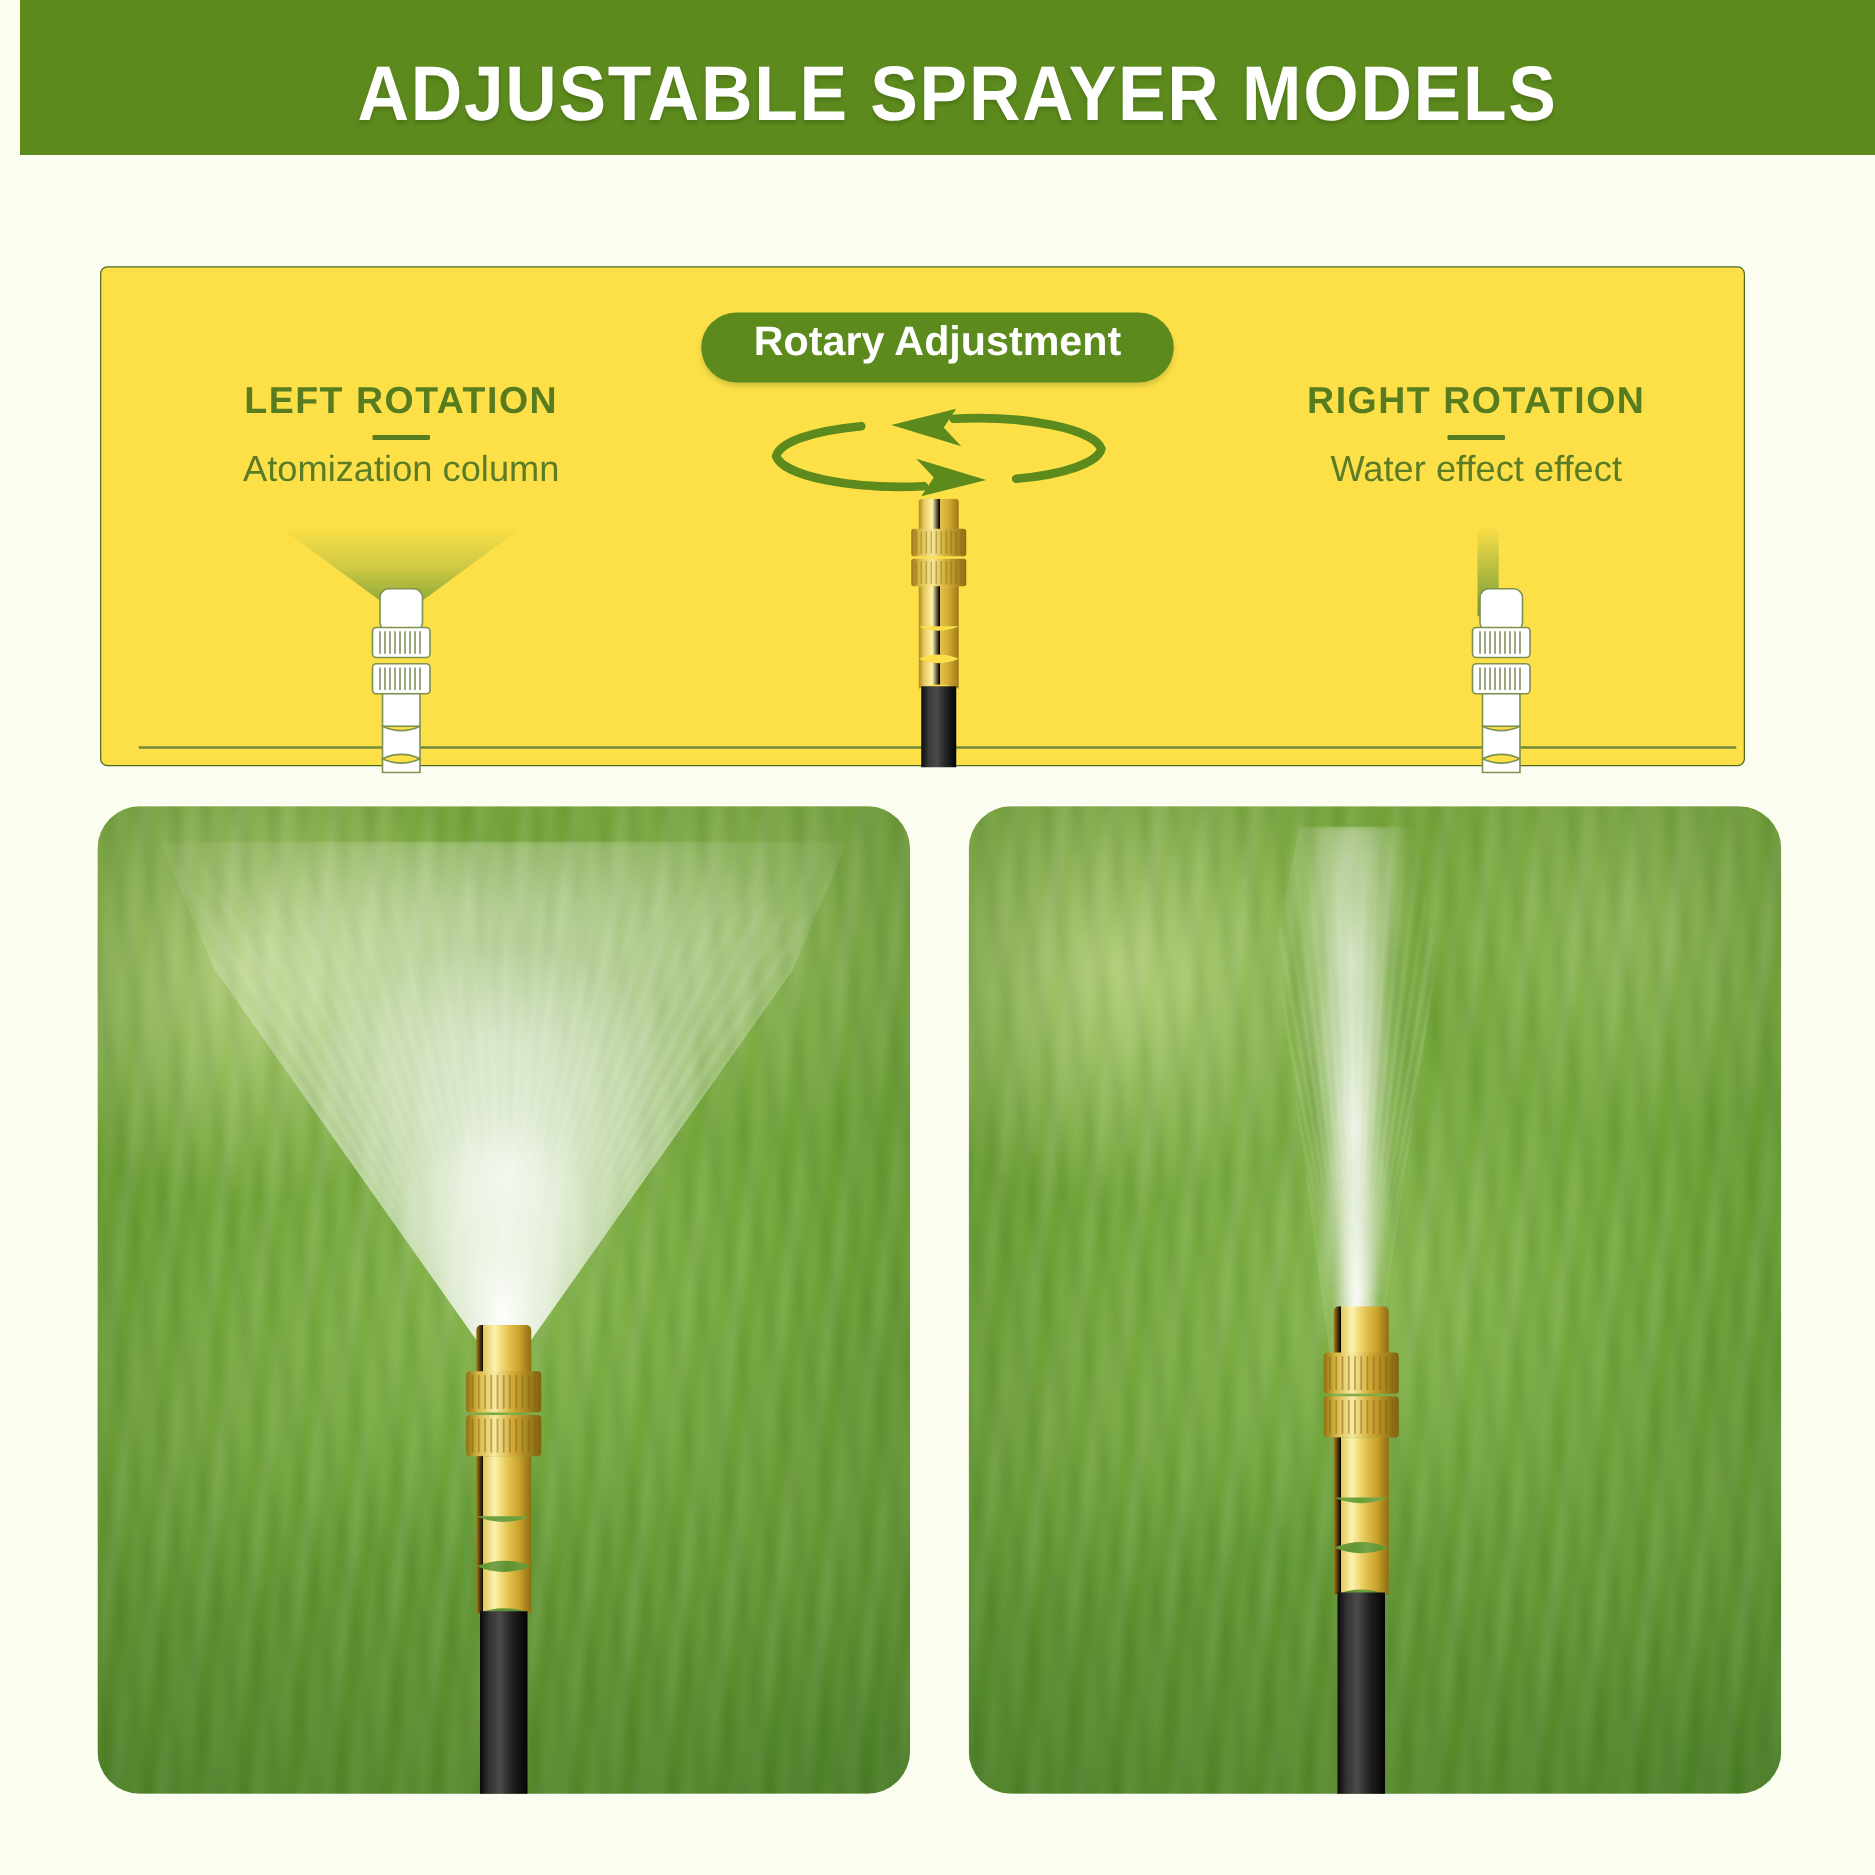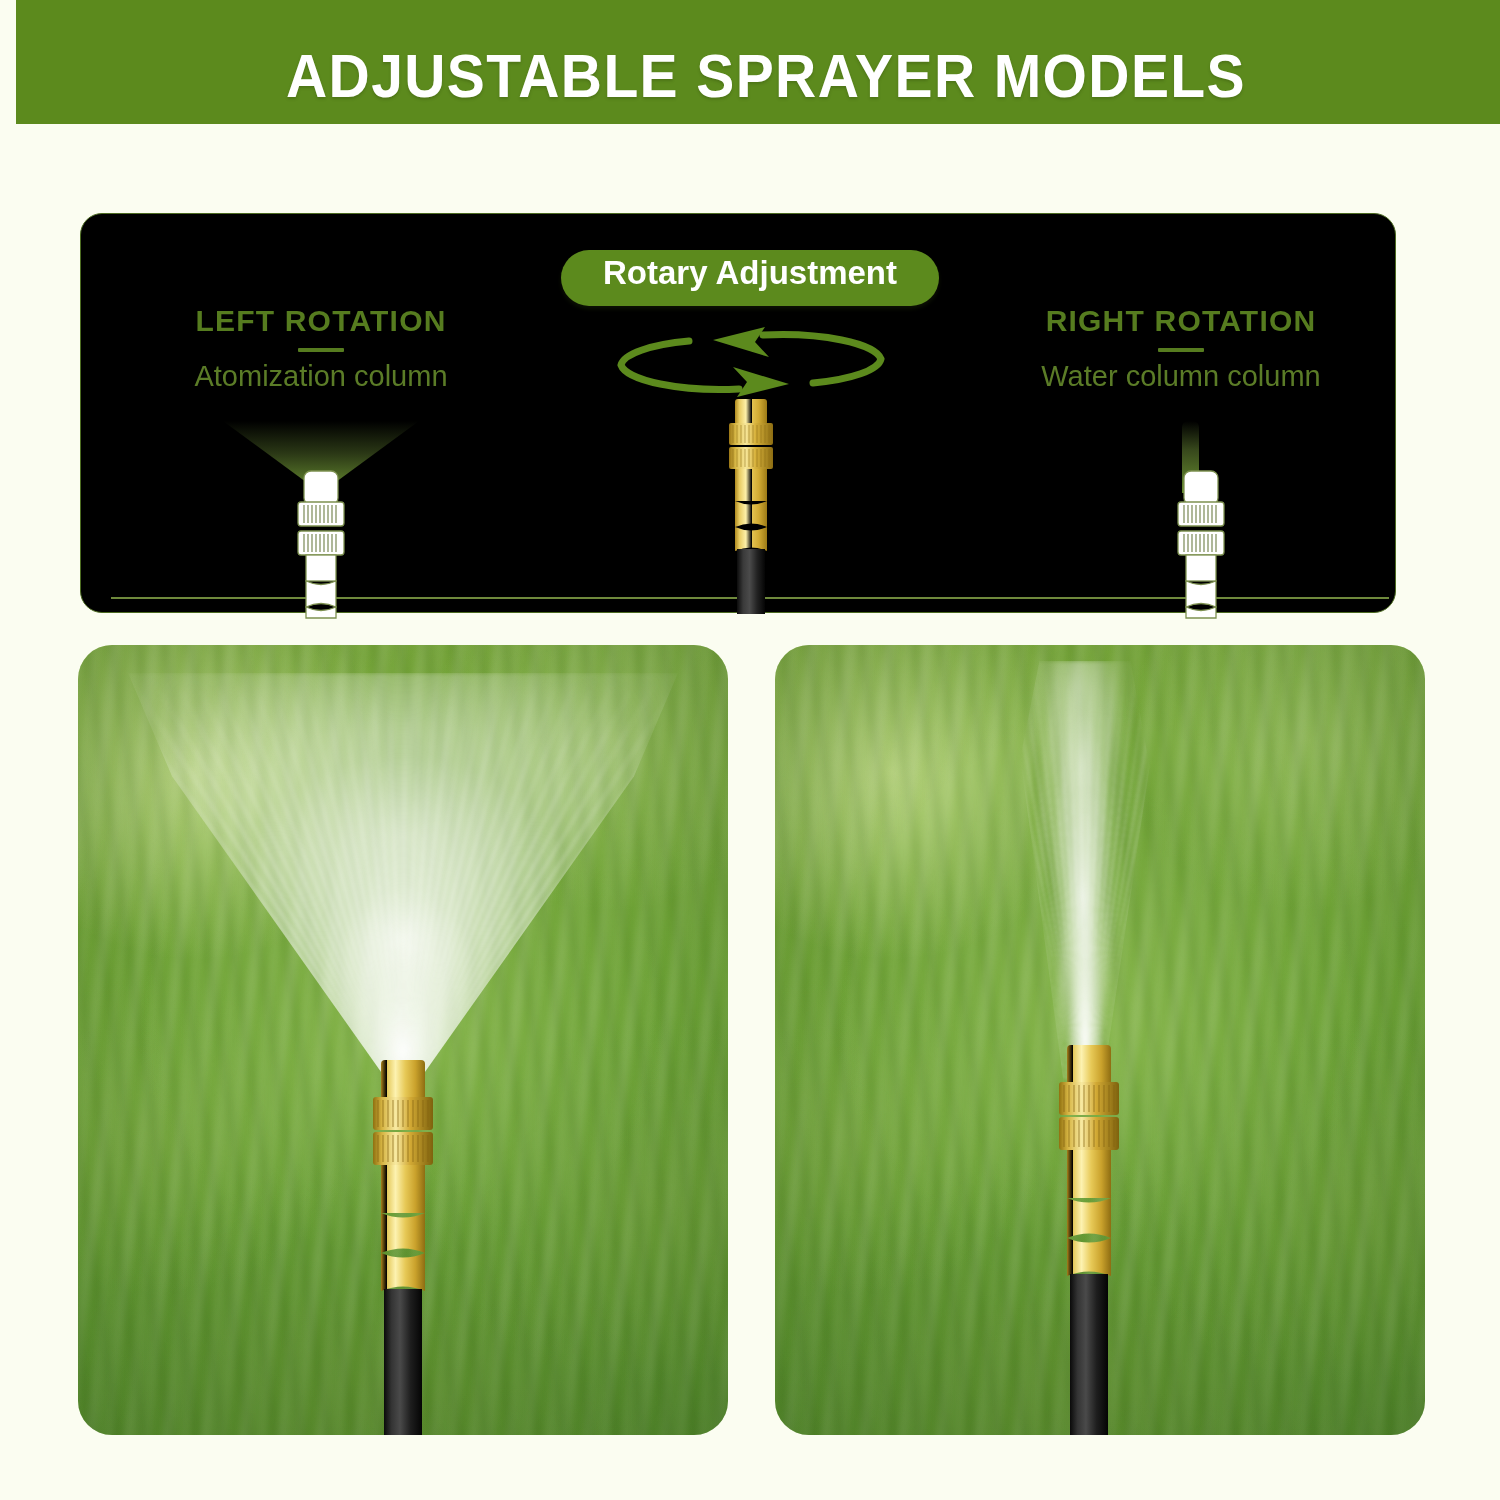--- a/index.html
+++ b/index.html
@@ -34,23 +34,23 @@
     letter-spacing:1.5px;
     transform:scaleX(0.92);
     text-shadow:0 2px 3px rgba(40,60,10,.28);
     white-space:nowrap;
     z-index:3;
   }
 
   
   .diagram-card{
     position:absolute;left:80px;top:213px;width:1316px;height:400px;
-    background:#000000;
+    background:#fde047;
     border:1.6px solid #4c6b21;
-    border-radius:22px;
+    border-radius:6px;
     box-sizing:border-box;
   }
 
   .badge{
     position:absolute;left:50%;top:250px;transform:translateX(-50%);
     background:#5c8a1d;
     color:#ffffff;
     font-size:33px;font-weight:bold;
     padding:4px 42px 14px;
     border-radius:30px;
@@ -284,21 +284,21 @@
 
   <div class="side-block" style="left:30px;top:90px;">
     <div class="side-title">LEFT ROTATION</div>
     <div class="side-divider"></div>
     <div class="side-sub">Atomization column</div>
   </div>
 
   <div class="side-block" style="left:890px;top:90px;">
     <div class="side-title">RIGHT ROTATION</div>
     <div class="side-divider"></div>
-    <div class="side-sub">Water column column</div>
+    <div class="side-sub">Water effect effect</div>
   </div>
 </div>
 
 <div class="badge">Rotary Adjustment</div>
 
 <div class="photo photo-left">
   <div class="grass"></div>
   <div class="grass-blades"></div>
   <div class="grass-vignette"></div>
 

